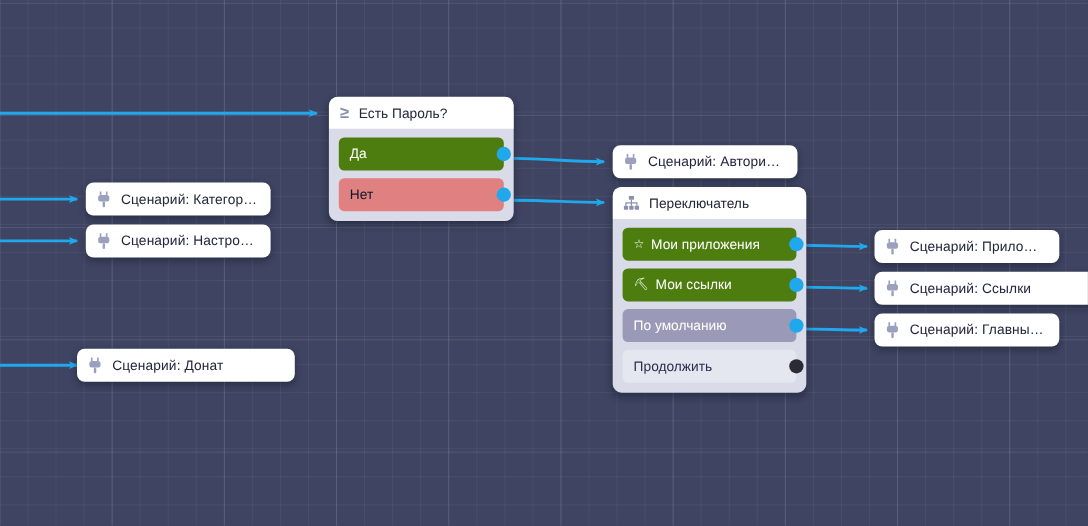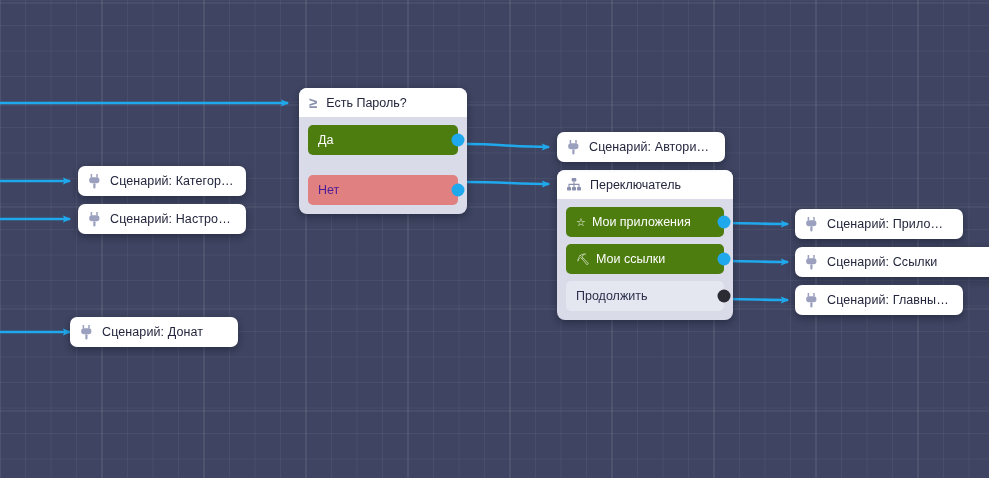--- a/index.html
+++ b/index.html
@@ -102,21 +102,21 @@
     height: 30px;
     border-radius: 5px;
     display: flex;
     align-items: center;
     padding: 0 10px;
     gap: 6px;
     font-size: 12.5px;
     box-sizing: border-box;
   }
   .port-row.green  { background: #4d7c0f; color: #ffffff; }
-  .port-row.red    { background: #e08080; color: #4c1d95; margin-top: 13px; }
+  .port-row.red    { background: #e08080; color: #0f172a; }
   .port-row.purple { background: #9a9ab8; color: #ffffff; }
   .port-row.plain  { background: #e4e6f0; color: #2b2f4a; text-align: right; }
 
   .port-row .row-icon {
     font-size: 11px;
     line-height: 1;
     opacity: 0.95;
   }
 
   
@@ -207,20 +207,24 @@
         <span>Мои приложения</span>
         <span class="dot blue"></span>
       </div>
 
       <div class="port-row green">
         <span class="row-icon">⛏</span>
         <span>Мои ссылки</span>
         <span class="dot blue"></span>
       </div>
 
+      <div class="port-row purple">
+        <span>По умолчанию</span>
+        <span class="dot blue"></span>
+      </div>
 
       <div class="port-row plain">
         <span>Продолжить</span>
         <span class="dot dark"></span>
       </div>
 
     </div>
   </div>
 
   <div class="node scenario-node" style="left:78px; top:166px; width:168px;">
@@ -240,21 +244,21 @@
       <svg width="13" height="15" viewBox="0 0 13 15">
         <path d="M3.4,0 L3.4,3" stroke="#9aa0bd" stroke-width="1.5" stroke-linecap="round"></path>
         <path d="M9.0,0 L9.0,3" stroke="#9aa0bd" stroke-width="1.5" stroke-linecap="round"></path>
         <rect x="1.2" y="3.2" width="10.2" height="6" rx="2.6" fill="#9aa0bd"></rect>
         <rect x="5.3" y="9.2" width="2.2" height="5.2" rx="1" fill="#9aa0bd"></rect>
       </svg>
     </span>
     <span class="label">Сценарий: Настройки</span>
   </div>
 
-  <div class="node scenario-node" style="left:70px; top:317px; width:168px;">
+  <div class="node scenario-node" style="left:70px; top:317px; width:198px;">
     <span class="icon plug-icon">
       <svg width="13" height="15" viewBox="0 0 13 15">
         <path d="M3.4,0 L3.4,3" stroke="#9aa0bd" stroke-width="1.5" stroke-linecap="round"></path>
         <path d="M9.0,0 L9.0,3" stroke="#9aa0bd" stroke-width="1.5" stroke-linecap="round"></path>
         <rect x="1.2" y="3.2" width="10.2" height="6" rx="2.6" fill="#9aa0bd"></rect>
         <rect x="5.3" y="9.2" width="2.2" height="5.2" rx="1" fill="#9aa0bd"></rect>
       </svg>
     </span>
     <span class="label">Сценарий: Донат</span>
   </div>

